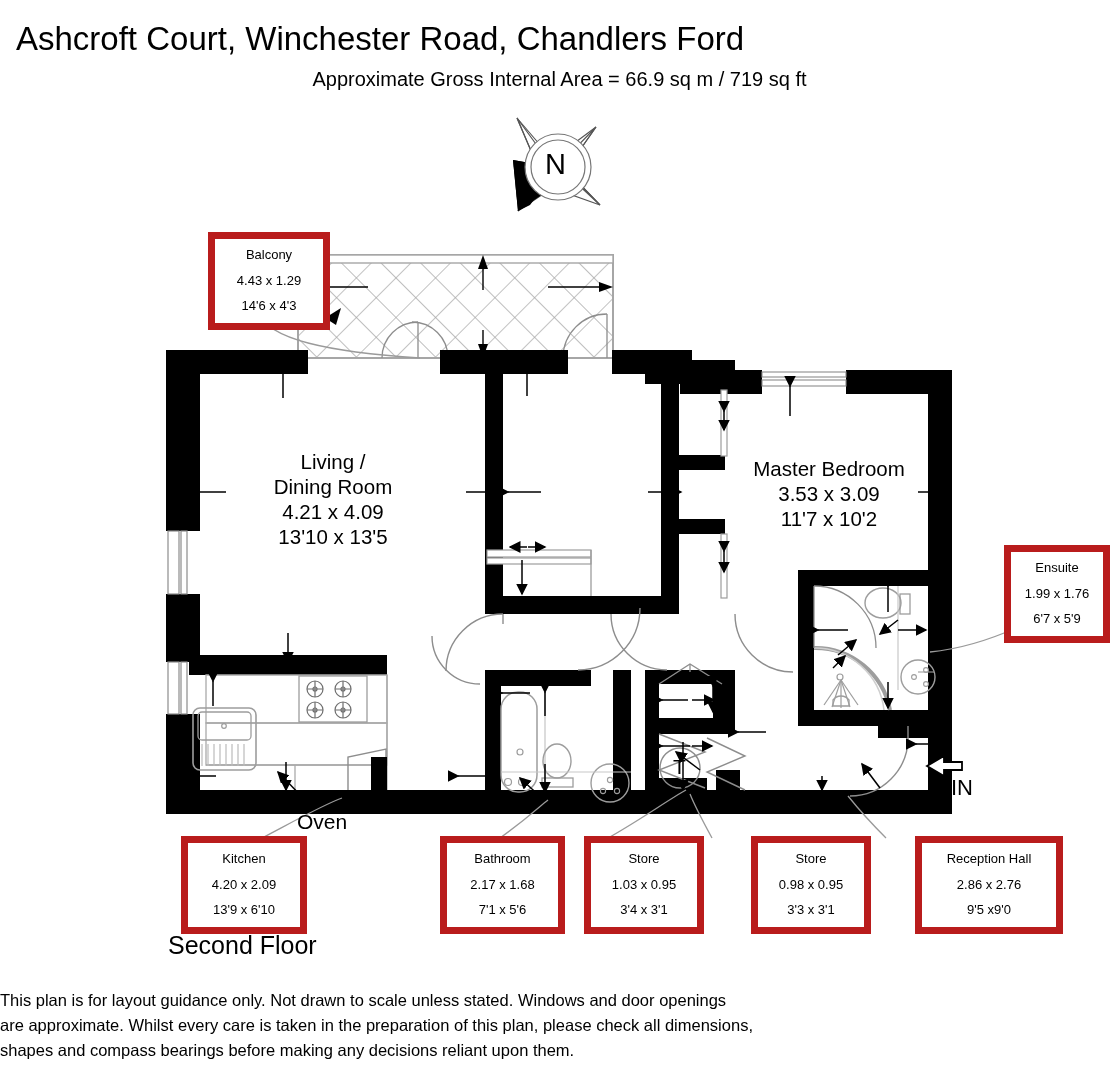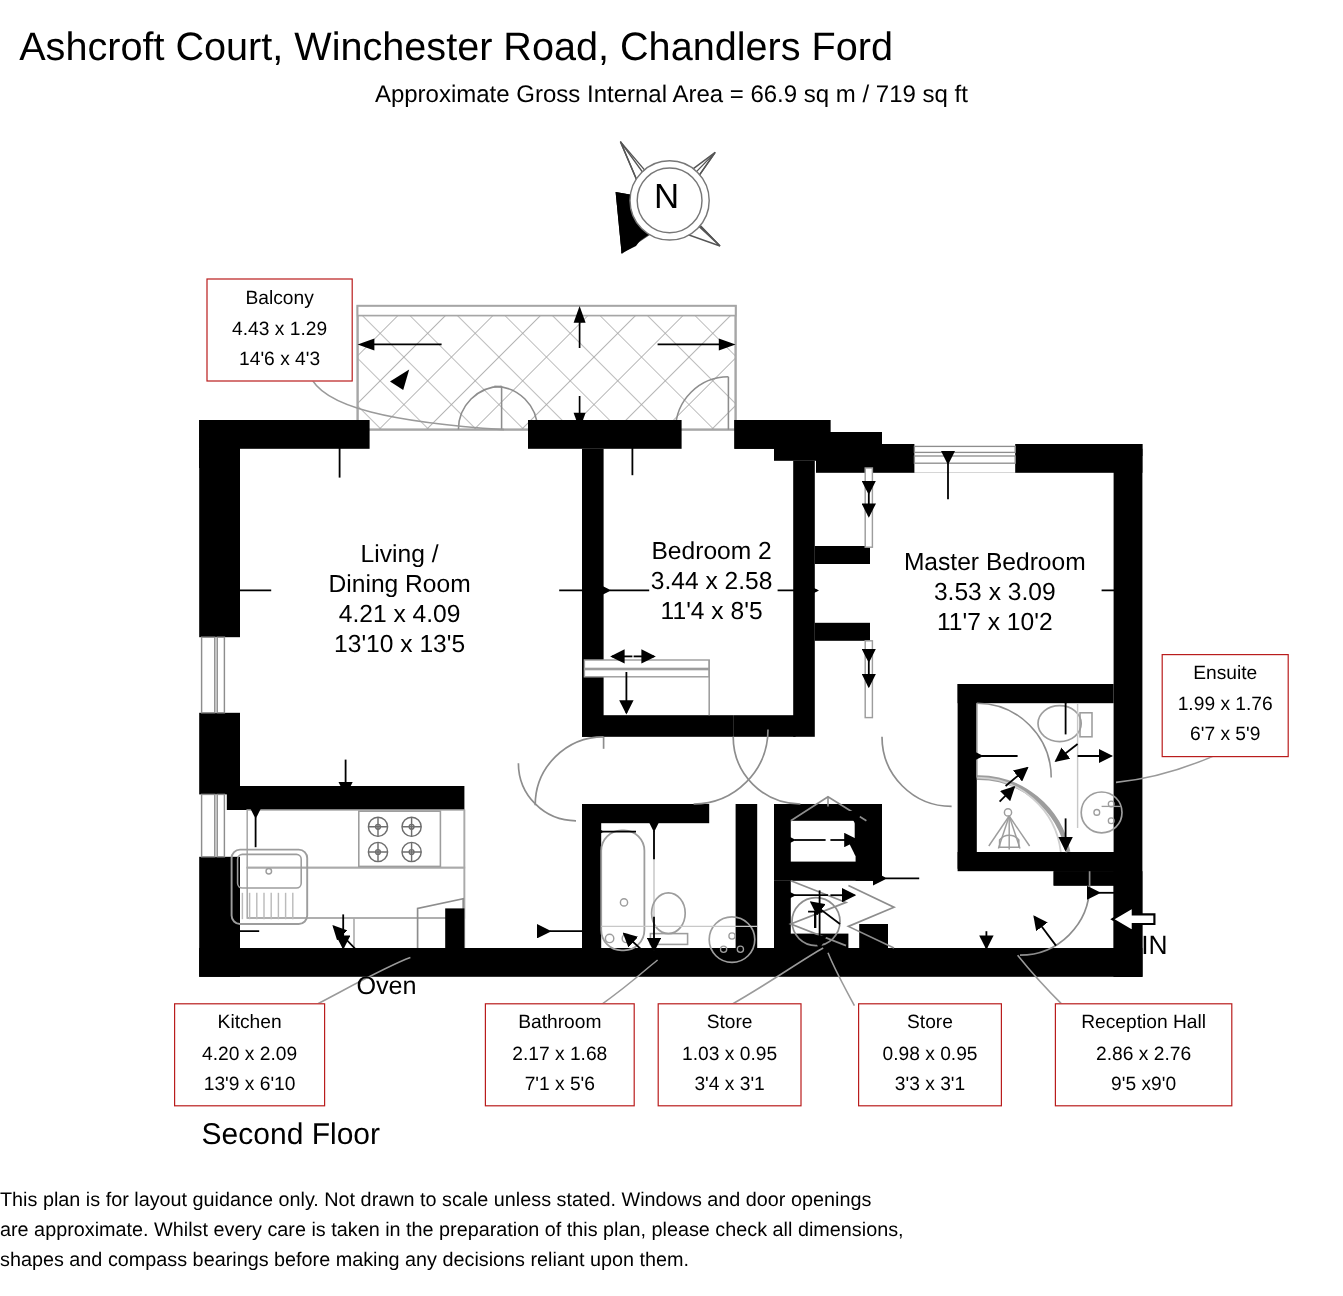--- a/index.html
+++ b/index.html
@@ -30,23 +30,23 @@
   }
 
   
   .roomtext{
     position:absolute;text-align:center;font-size:20.5px;line-height:25px;
     white-space:nowrap;
   }
 
   
   .callout{
-    position:absolute;border:1px solid #b91c1c;background:#ffffff;
-    text-align:center;font-size:16px;line-height:25.5px;
-    padding:3px 7px 4px 7px;white-space:nowrap;box-sizing:border-box;
+    position:absolute;border:7px solid #b91c1c;background:#ffffff;
+    text-align:center;font-size:13px;line-height:25.5px;
+    padding:3px 7px 4px 7px;white-space:nowrap;box-sizing:border-box;margin-left:36px;
   }
 
   .plansvg{position:absolute;left:0;top:0;}
   .inlabel{position:absolute;font-size:22px;}
   .ovenlabel{position:absolute;font-size:21px;}
   .tlabel{position:absolute;font-size:21px;}
   .nlabel{position:absolute;font-size:29px;}
 </style>
 </head>
 <body>
@@ -359,25 +359,20 @@
     </g>
   </svg>
 
   <div class="roomtext" style="left:238px;top:449px;width:190px;">
     <div>Living /</div>
     <div>Dining Room</div>
     <div>4.21 x 4.09</div>
     <div>13'10 x 13'5</div>
   </div>
 
-  <div class="roomtext" style="left:508px;top:447px;width:170px;">
-    <div>Bedroom 2</div>
-    <div>3.44 x 2.58</div>
-    <div>11'4 x 8'5</div>
-  </div>
 
   <div class="roomtext" style="left:734px;top:456px;width:190px;">
     <div>Master Bedroom</div>
     <div>3.53 x 3.09</div>
     <div>11'7 x 10'2</div>
   </div>
 
   <div class="callout" style="left:172px;top:232px;width:122px;">
     <div>Balcony</div>
     <div>4.43 x 1.29</div>

